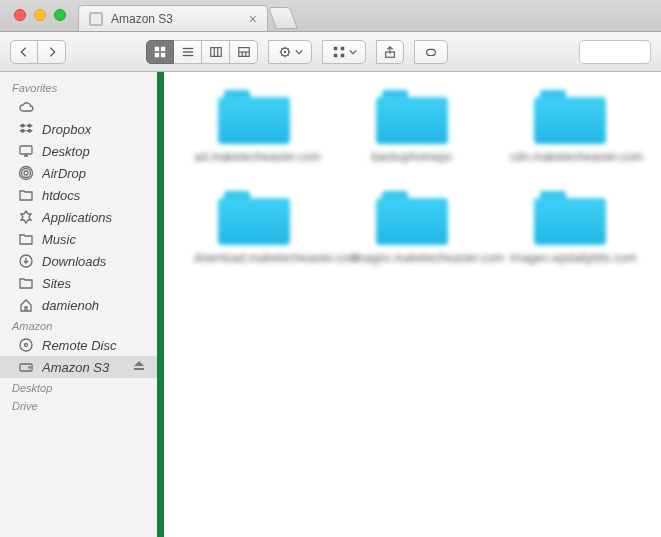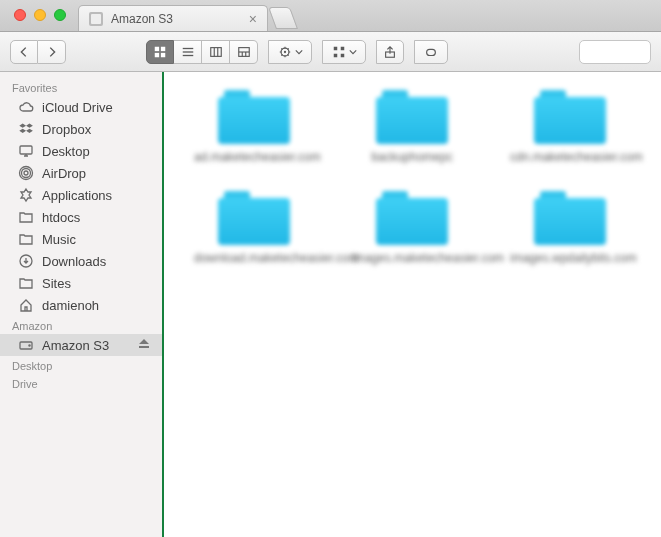--- a/index.html
+++ b/index.html
@@ -26,21 +26,21 @@
 .seg .tbtn:last-child { border-radius:0 5px 5px 0; }
 .seg .tbtn:not(:first-child){ border-left:none; }
 .tbtn.solo { border-radius:5px; }
 .tbtn.active { background:#7a7a7a; color:#fff; border-color:#6c6c6c;}
 .tbtn svg { width:14px; height:14px; display:block; }
 .spacer { flex: 0 0 auto; width: 60px; }
 .search-field { margin-left:auto; width:72px; height:24px; background:#fff; border:1px solid #c6c6c6; border-radius:5px; }
 
 
 .body { display:flex; height:calc(100% - 72px); }
-.sidebar { width:164px; background:#f4f2f2; border-right:2px solid #15803d; padding:6px 0; font-size:13px; color:#424242; overflow:hidden;}
+.sidebar { width:164px; background:#f4f2f2; border-right:7px solid #15803d; padding:6px 0; font-size:13px; color:#424242; overflow:hidden;font-style:italic;}
 .group-title { font-size:11px; color:#8a8a8a; padding:4px 12px 2px; font-weight:500;}
 .item { display:flex; align-items:center; gap:8px; padding:3px 12px 3px 18px; cursor:default; }
 .item.selected { background:#dcdcdc; }
 .item .ico { width:16px; height:16px; display:flex; align-items:center; justify-content:center; color:#6d6d6d; }
 .item .ico svg { width:16px; height:16px; }
 .item .lbl { flex:1; white-space:nowrap; overflow:hidden; text-overflow:ellipsis; }
 .eject { color:#777; }
 .eject svg{width:12px;height:12px;}
 
 .content { flex:1; background:#fff; padding:18px 8px; display:flex; flex-wrap:wrap; gap:26px 38px; align-content:flex-start; justify-content:flex-start; padding-left:30px;}
@@ -159,21 +159,20 @@
 
 <div class="body">
   <div class="sidebar" id="sidebar">
       <div class="group-title">Favorites</div>
       <div class="item">
         <span class="ico">
           <svg viewBox="0 0 16 16">
             <path d="M5 12a3 3 0 010-6 4 4 0 017.5 1A2.5 2.5 0 0112 12H5z" stroke="currentColor" stroke-width="1.3" fill="none"></path>
           </svg>
         </span>
-        <span class="lbl">iCloud Drive</span>
       </div>
       <div class="item">
         <span class="ico">
           <svg viewBox="0 0 16 16" fill="currentColor">
             <path d="M4 2l4 2.5L4 7 0 4.5 4 2zm8 0l4 2.5L12 7 8 4.5 12 2zM4 8l4 2.5L4 13 0 10.5 4 8zm8 0l4 2.5L12 13 8 10.5 12 8z" transform="scale(0.85) translate(1.5 1)"></path>
           </svg>
         </span>
         <span class="lbl">Dropbox</span>
       </div>
       <div class="item">
@@ -191,32 +190,32 @@
             <circle cx="8" cy="8" r="2"></circle>
             <circle cx="8" cy="8" r="4.5"></circle>
             <circle cx="8" cy="8" r="6.5"></circle>
           </svg>
         </span>
         <span class="lbl">AirDrop</span>
       </div>
       <div class="item">
         <span class="ico">
           <svg viewBox="0 0 16 16" stroke="currentColor" stroke-width="1.3" fill="none">
+            <path d="M2 4h4l1 1h7v8H2V4z"></path>
+          </svg>
+        </span>
+        <span class="lbl">htdocs</span>
+      </div>
+      <div class="item">
+        <span class="ico">
+          <svg viewBox="0 0 16 16" stroke="currentColor" stroke-width="1.3" fill="none">
             <path d="M8 2l2 3h3l-2 3 2 3h-3l-2 3-2-3H3l2-3-2-3h3l2-3z"></path>
           </svg>
         </span>
         <span class="lbl">Applications</span>
-      </div>
-      <div class="item">
-        <span class="ico">
-          <svg viewBox="0 0 16 16" stroke="currentColor" stroke-width="1.3" fill="none">
-            <path d="M2 4h4l1 1h7v8H2V4z"></path>
-          </svg>
-        </span>
-        <span class="lbl">htdocs</span>
       </div>
       <div class="item">
         <span class="ico">
           <svg viewBox="0 0 16 16" stroke="currentColor" stroke-width="1.3" fill="none">
             <path d="M2 4h4l1 1h7v8H2V4z"></path>
           </svg>
         </span>
         <span class="lbl">Music</span>
       </div>
       <div class="item">
@@ -239,20 +238,29 @@
       <div class="item">
         <span class="ico">
           <svg viewBox="0 0 16 16" stroke="currentColor" stroke-width="1.3" fill="none">
             <path d="M3 8l5-5 5 5v6H3V8z"></path>
             <path d="M7 14v-4h2v4"></path>
           </svg>
         </span>
         <span class="lbl">damienoh</span>
       </div>
       <div class="group-title">Amazon</div>
+      <div class="item">
+        <span class="ico">
+          <svg viewBox="0 0 16 16" stroke="currentColor" stroke-width="1.3" fill="none">
+            <circle cx="8" cy="8" r="6"></circle>
+            <circle cx="8" cy="8" r="1.5"></circle>
+          </svg>
+        </span>
+        <span class="lbl">Remote Disc</span>
+      </div>
       <div class="item selected">
         <span class="ico">
           <svg viewBox="0 0 16 16" stroke="currentColor" stroke-width="1.3" fill="none">
             <rect x="2" y="5" width="12" height="7" rx="1"></rect>
             <circle cx="11.5" cy="8.5" r="0.6" fill="currentColor"></circle>
           </svg>
         </span>
         <span class="lbl">Amazon S3</span>
         <span class="eject"><svg viewBox="0 0 12 12" fill="currentColor">
             <path d="M6 1l5 5H1l5-5zM1 8h10v2H1z"></path>

